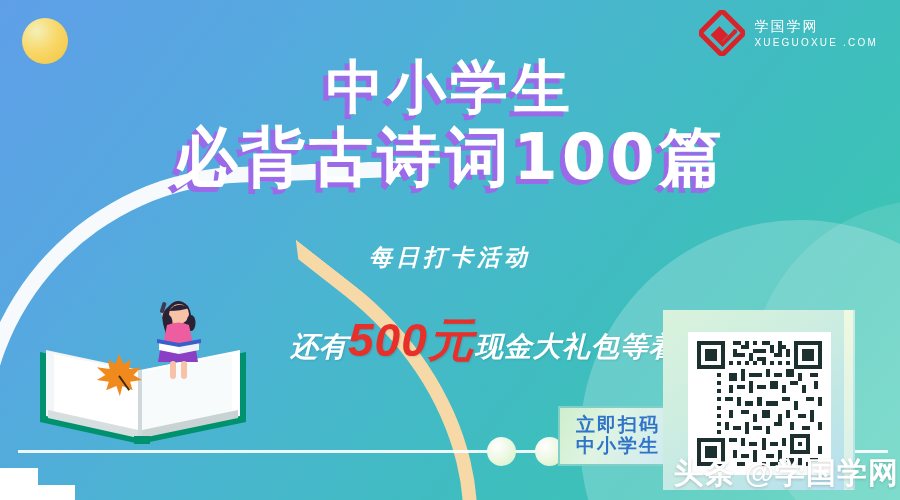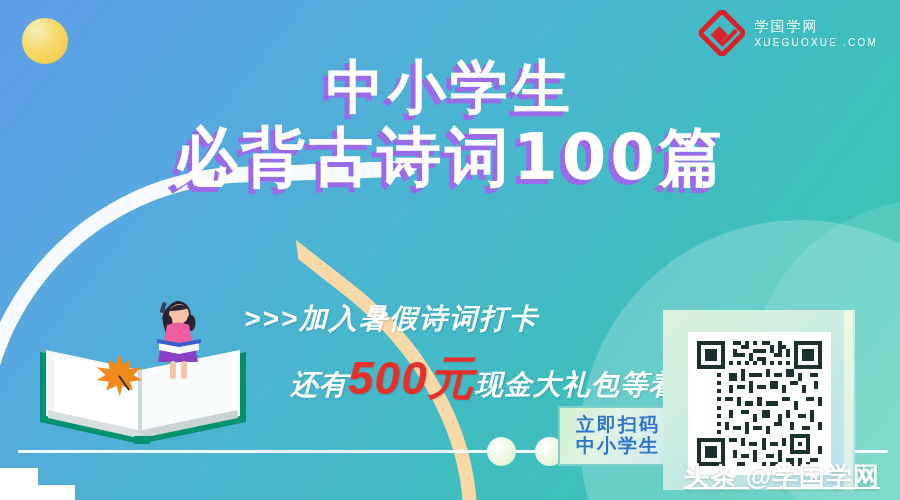--- a/index.html
+++ b/index.html
@@ -97,24 +97,23 @@
   .qr-code{position:absolute;left:688px;top:332px;width:143px;height:143px;background:#fff;padding:5px;box-sizing:border-box;}
   .qr-code svg{display:block;width:100%;height:100%;}
 
   
   .book{position:absolute;left:34px;top:318px;width:218px;height:130px;}
   .leaf{position:absolute;left:92px;top:352px;width:54px;height:46px;}
   .girl{position:absolute;left:143px;top:292px;width:68px;height:92px;}
 
   
   .watermark{
-    position:absolute;right:20px;bottom:6px;color:#ffffff;
-    font-size:26px;font-weight:bold;letter-spacing:1px;
+    position:absolute;right:1px;bottom:6px;color:#ffffff;
+    font-size:30px;font-weight:bold;letter-spacing:1px;
     text-shadow:0 1px 3px rgba(0,0,0,.18);
-    text-decoration:underline;
   }
 </style>
 </head>
 <body>
 
 <div id="banner">
 
   <div class="bg-circle-br"></div>
   <div class="bg-circle-br2"></div>
   <div class="ribbon"></div>
@@ -142,23 +141,23 @@
     <div class="logo-text">
       <span class="logo-name">学国学网</span>
       <span class="logo-url">XUEGUOXUE .COM</span>
     </div>
   </div>
 
   <div class="title-wrap">
     <div class="title-l1">中小学生</div>
     <div class="title-l2">必背古诗词100篇</div>
   </div>
+  <div class="subtitle">每日打卡活动</div>
 
   <div class="promo">
-    <div class="promo-l1">&gt;&gt;&gt;加入暑假诗词打卡</div>
     <div class="promo-l2">
       <span>还有</span><span class="promo-hl">500元</span><span>现金大礼包等着你!</span>
     </div>
   </div>
 
   <div class="book">
     <svg viewBox="0 0 218 130" width="218" height="130">
       <path d="M6 34 L106 56 L106 126 L6 104 Z" fill="#00916e"></path>
       <path d="M212 34 L106 56 L106 126 L212 104 Z" fill="#00916e"></path>
       <path d="M12 32 L106 52 L106 118 L12 98 Z" fill="#f2f6f7"></path>

